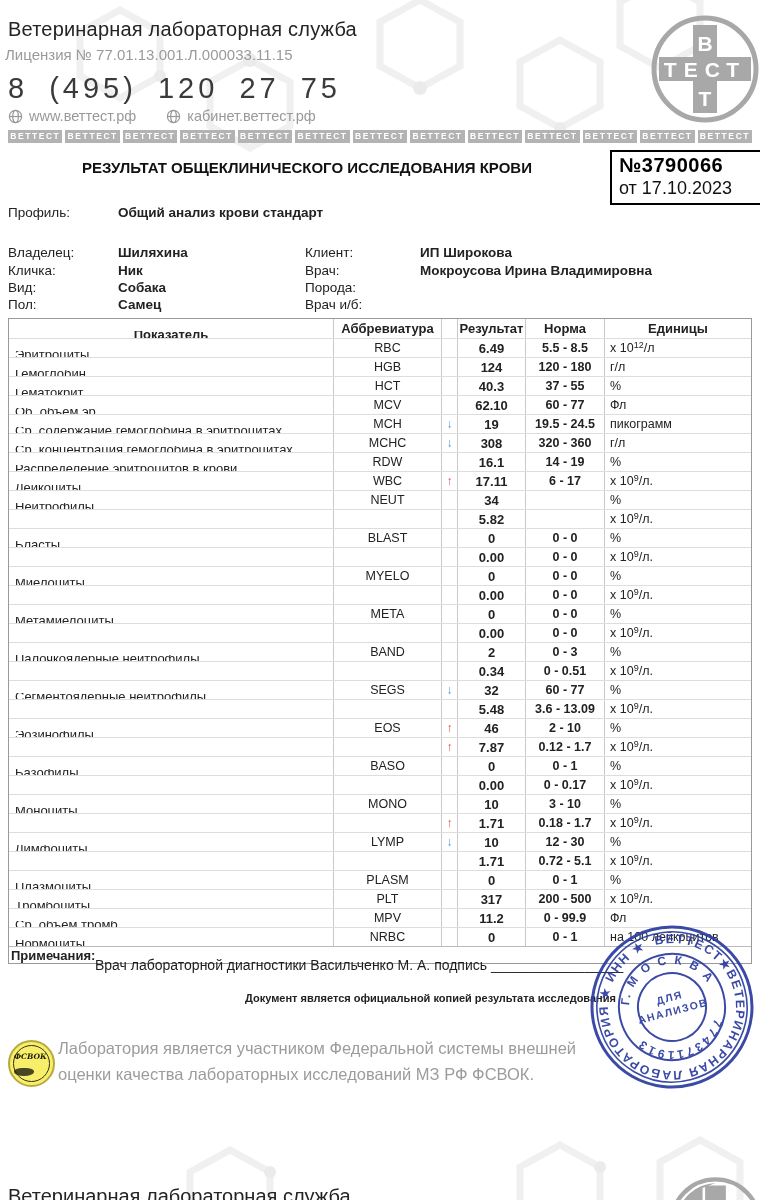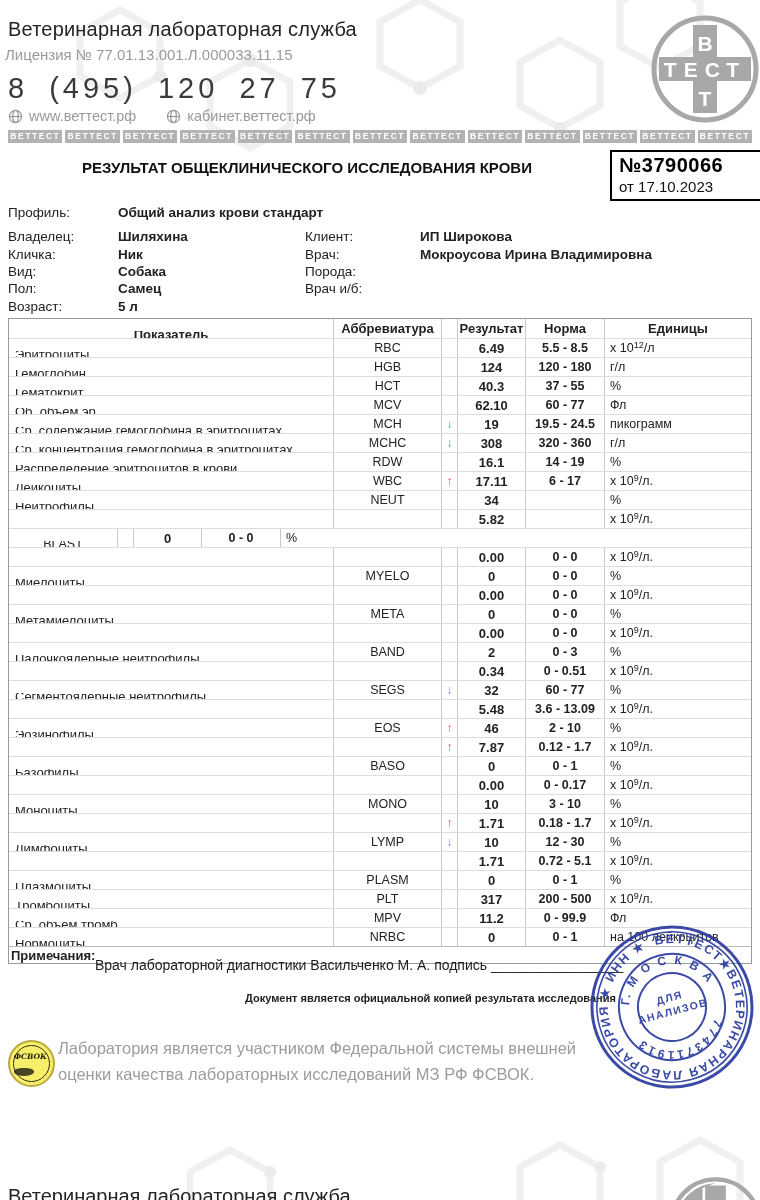--- a/index.html
+++ b/index.html
@@ -23,26 +23,26 @@
   .logo-letter{fill:#fff;font-weight:bold;font-family:"Liberation Sans",sans-serif;}
 
   .brand-strip{left:8px;top:130px;width:744px;height:13px;display:flex;gap:3px;}
   .brand-box{flex:1;background:var(--strip-gray);color:#fff;font-size:8.5px;font-weight:bold;
              letter-spacing:1.6px;text-align:center;line-height:13px;overflow:hidden;}
 
   
   .report-title{left:0;top:159px;width:614px;text-align:center;font-size:15px;font-weight:600;color:#111;}
   .numbox{left:610px;top:150px;width:142px;border:2px solid #000;background:#fff;padding:2px 7px 4px;}
   .numbox .num{font-size:20px;font-weight:bold;color:#000;letter-spacing:.5px;}
-  .numbox .date{font-size:15px;color:#111;margin-top:1px;}
+  .numbox .date{font-size:18px;color:#111;margin-top:1px;}
 
   
   .info{left:8px;top:204px;width:744px;}
   .info-row{display:flex;height:17.3px;align-items:center;font-size:13.5px;white-space:nowrap;}
-  .info-row:first-child{margin-bottom:7px;}
+  .info-row:first-child{margin-bottom:23px;}
   .i-label{width:110px;color:#222;}
   .i-value{width:187px;font-weight:bold;overflow:visible;}
   .i-label2{width:115px;color:#222;}
   .i-value2{flex:1;font-weight:bold;}
 
   
   .rtable{left:8px;top:318px;width:744px;border:1px solid #9a9a9a;box-sizing:border-box;background:#fff;}
   .trow{display:flex;height:18px;border-top:1px solid #ddd;align-items:stretch;}
   .trow.thead{height:19px;border-top:none;font-weight:bold;}
   .cell{box-sizing:border-box;border-left:1px solid #c9c9c9;display:flex;align-items:center;
@@ -316,20 +316,21 @@
           <div class="cell c-flag"></div>
           <div class="cell c-result">5.82</div>
           <div class="cell c-norm"></div>
           <div class="cell c-units">
             <span>х 10</span>
             <sup>9</sup>
             <span>/л.</span>
           </div>
         </div>
         <div class="trow">
+          <div class="cell c-name">Бласты</div>
           <div class="cell c-abbr">BLAST</div>
           <div class="cell c-flag"></div>
           <div class="cell c-result">0</div>
           <div class="cell c-norm">0 - 0</div>
           <div class="cell c-units">
             <span>%</span>
           </div>
         </div>
         <div class="trow">
           <div class="cell c-name"></div>

